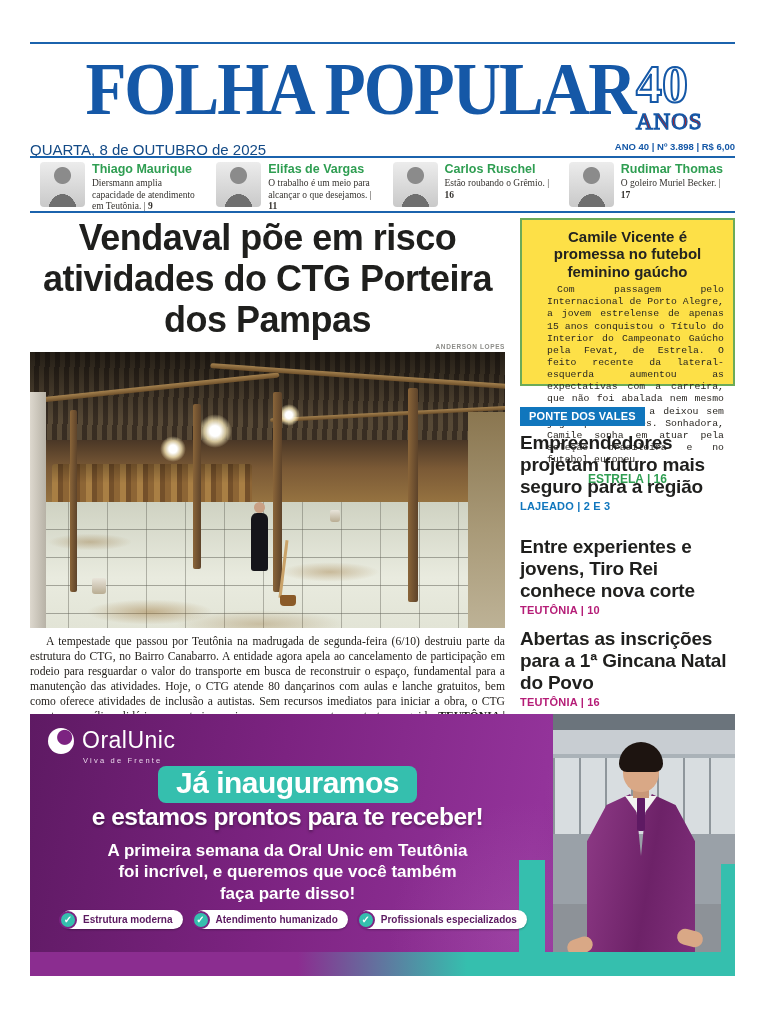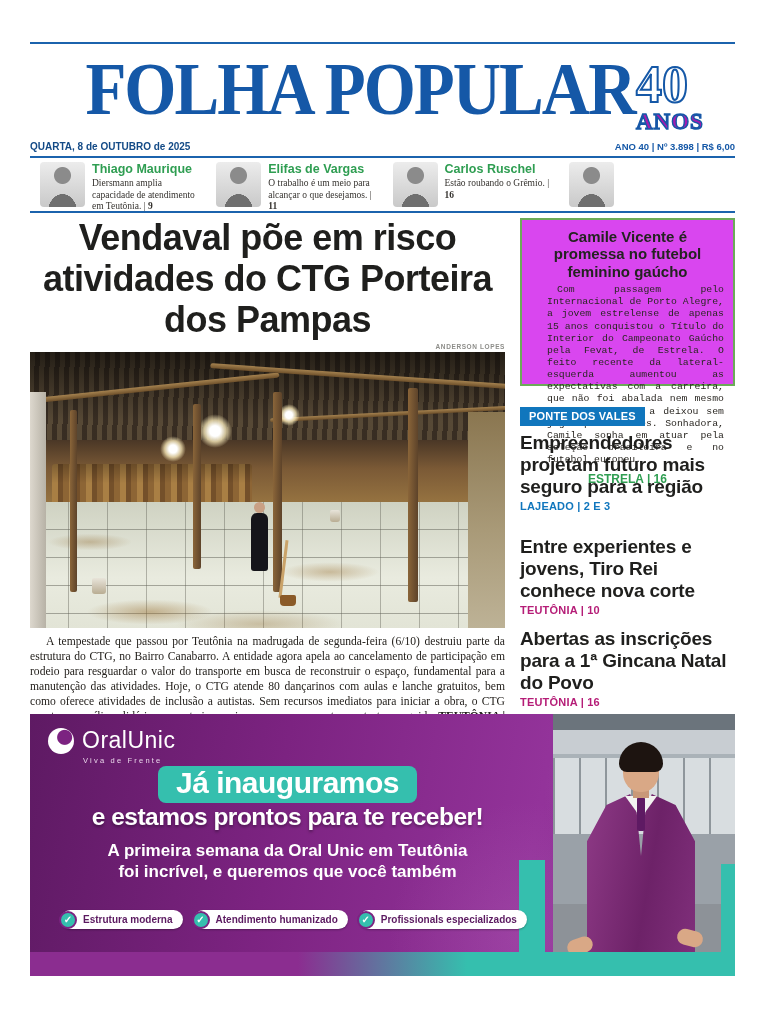--- a/index.html
+++ b/index.html
@@ -17,24 +17,24 @@
     font-family:"Liberation Serif", serif; font-weight:bold;
     font-size:67px; color:#1558a7; letter-spacing:-2px; transform:scaleY(1.12);
     transform-origin:top center; white-space:nowrap;
   }
   .anniv { left:636px; top:62px; width:100px; text-align:left; color:#fff; }
   .anniv .num {
     font-family:"Liberation Serif", serif; font-weight:bold; font-size:52px; line-height:.9;
     color:#fff; -webkit-text-stroke:2px #1558a7; text-shadow:0 0 1px #1558a7;
   }
   .anniv .lbl {
-    font-family:"Liberation Serif", serif; font-weight:bold; font-size:23px; letter-spacing:1px;
-    color:#a21caf; -webkit-text-stroke:1.4px #1558a7;
-  }
-  .dateline { left:30px; top:141px; font-size:10px; font-weight:bold; color:#134a86; }
+    font-family:"Liberation Serif", serif; font-weight:normal; font-size:23px; letter-spacing:1px;
+    color:#b91c1c; -webkit-text-stroke:1.4px #1558a7;
+  }
+  .dateline { left:30px; top:141px; font-size:15px; font-weight:normal; color:#134a86; }
   .edition  { right:30px; top:141px; font-size:9.5px; font-weight:bold; color:#1558a7; text-align:right; }
   .rule2 { left:30px; top:156px; width:705px; height:2px; background:#1b63ad; }
   .rule3 { left:30px; top:211px; width:705px; height:2px; background:#1b63ad; }
 
   
   .columnists { left:30px; top:160px; width:705px; height:50px; display:flex; }
   .colm { flex:1 1 0; display:flex; gap:7px; padding:2px 4px 0 10px; }
   .colm .pic {
     width:45px; height:45px; flex:0 0 45px; border-radius:4px;
     background:
@@ -91,21 +91,21 @@
   .story-body {
     left:30px; top:634px; width:475px;
     font-family:"Liberation Serif", serif; font-size:11.6px; line-height:1.3; color:#24211d;
     text-align:justify; text-indent:16px;
   }
   .story-body b { font-weight:bold; }
 
   
   .green-box {
     left:520px; top:218px; width:215px; height:168px;
-    background:#d946ef; border:2px solid #6cab58; padding:8px 9px 6px;
+    background:#fde047; border:2px solid #6cab58; padding:8px 9px 6px;
     display:flex; flex-direction:column;
   }
   .green-box .ttl { text-align:center; font-size:15px; font-weight:bold; color:#232320; line-height:1.16; margin-bottom:4px; }
   .green-box .bdy { font-family:Liberation Mono, monospace; font-size:9.8px; line-height:1.24; color:#2a2722; text-align:justify; text-indent:10px;margin-left:16px; }
   .green-box .badge-wrap { text-align:center; margin-top:3px; }
   .green-box .badge { display:inline-block; background:#fff; color:#2f9e52; font-weight:bold; font-size:12px; padding:1px 10px 2px; }
 
   .sect-badge {
     left:520px; top:407px; background:#1076bd; color:#fff; font-weight:bold;
     font-size:11px; padding:3px 9px 4px; letter-spacing:.2px;
@@ -193,20 +193,24 @@
     </div>
     <div class="colm">
       <div class="pic"></div>
       <div>
         <div class="name">Carlos Ruschel</div>
         <div class="blurb"><span>Estão roubando o Grêmio. | </span><b>16</b></div>
       </div>
     </div>
     <div class="colm">
       <div class="pic"></div>
+      <div>
+        <div class="name">Rudimar Thomas</div>
+        <div class="blurb"><span>O goleiro Muriel Becker. | </span><b>17</b></div>
+      </div>
     </div>
   </div>
   <div class="abs rule3"></div>
 
   <h1 class="abs headline">Vendaval põe em risco atividades do CTG Porteira dos Pampas</h1>
   <div class="abs credit">ANDERSON LOPES</div>
 
   <div class="abs photo">
     <div class="abs ph-ceiling"></div>
     <div class="abs ph-beam" style="left:-10px;top:34px;width:260px;transform:rotate(-6deg);"></div>
@@ -270,20 +274,21 @@
     <div class="abs ad-logo-row">
       <div class="ad-logo-icon"></div>
       <div class="ad-brand">OralUnic</div>
     </div>
     <div class="abs ad-tagline">Viva de Frente</div>
     <div class="abs ad-subline">e estamos prontos para te receber!</div>
     <div class="abs ad-highlight"><span>Já inauguramos</span></div>
     <div class="abs ad-body">
       <div>A primeira semana da Oral Unic em Teutônia</div>
       <div>foi incrível, e queremos que você também</div>
+      <div>faça parte disso!</div>
     </div>
     <div class="abs ad-pills">
       <div class="pill"><span class="chk">✓</span><span>Estrutura moderna</span></div>
       <div class="pill"><span class="chk">✓</span><span>Atendimento humanizado</span></div>
       <div class="pill"><span class="chk">✓</span><span>Profissionals especializados</span></div>
     </div>
     <div class="abs ad-bottom-bar"></div>
   </div>
 
 </div>

